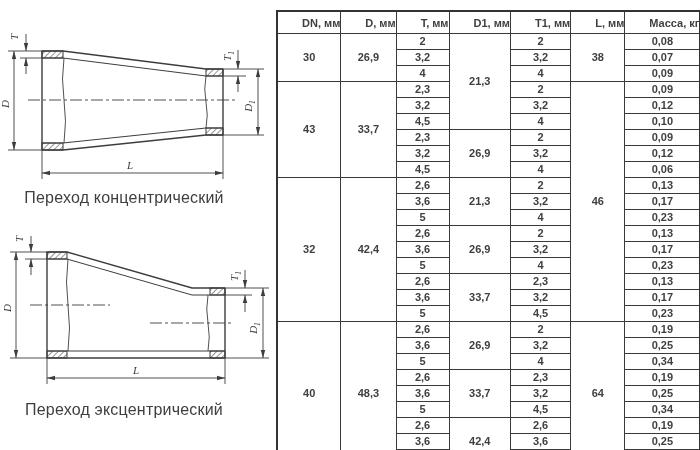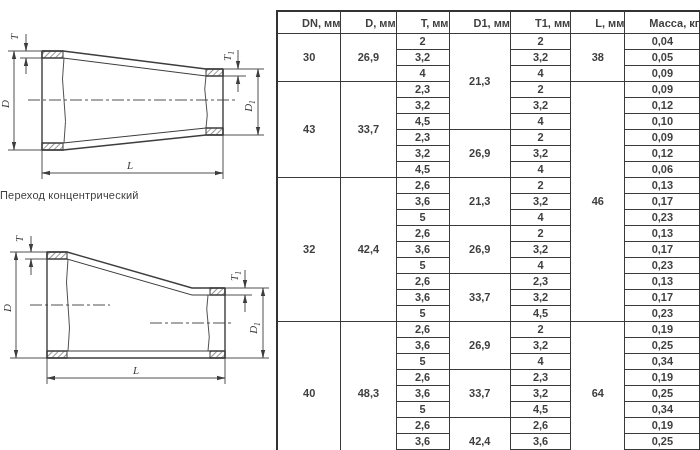--- a/index.html
+++ b/index.html
@@ -1,20 +1,20 @@
 <!DOCTYPE html>
 <html><head>
 <meta charset="utf-8">
 <style>
   html,body{margin:0;padding:0;background:#fff;}
   .root{position:relative;width:700px;height:450px;background:#ffffff;overflow:hidden;
         font-family:"Liberation Sans",sans-serif;}
   .drawing{position:absolute;left:0;}
-  .caption{position:absolute;left:0;width:248px;color:#3f3f3f;
-           font-size:11px;font-weight:400;letter-spacing:.2px;}
+  .caption{position:absolute;left:0;width:248px;text-align:center;color:#3f3f3f;
+           font-size:16px;font-weight:400;letter-spacing:.2px;}
   .tableWrap{position:absolute;left:276px;top:10px;}
   table.spec{border-collapse:collapse;table-layout:fixed;border:2px solid #333;}
   table.spec th, table.spec td{
       border:1px solid #3a3a3a;text-align:center;vertical-align:middle;
       color:#3f3f3f;padding:0;font-size:11px;font-weight:700;
       font-family:"Liberation Sans",sans-serif;overflow:hidden;white-space:nowrap;}
   table.spec th{height:21px;padding-left:24px;}
   table.spec td{height:15px;line-height:15px;}
   svg .ln{stroke:#3d3d3d;fill:none;}
   svg text{fill:#3f3f3f;font-family:"Liberation Serif",serif;font-style:italic;font-size:11px;}
@@ -162,20 +162,21 @@
         <polygon points="225,150 217,147.8 217,152.2"></polygon>
     </g>
 
     <text text-anchor="middle" transform="translate(23,11) rotate(-90)">T</text>
     <text text-anchor="middle" transform="translate(11,80) rotate(-90)">D</text>
     <text text-anchor="middle" transform="translate(238,48) rotate(-90)"><tspan>T</tspan><tspan font-size="7.5" dy="2.5">1</tspan></text>
     <text text-anchor="middle" transform="translate(257,100) rotate(-90)"><tspan>D</tspan><tspan font-size="7.5" dy="2.5">1</tspan></text>
     <text text-anchor="middle" x="136" y="146">L</text>
   </svg>
 
+  <div class="caption" style="top:401px;">Переход эксцентрический</div>
 
   <div class="tableWrap">
     <table class="spec">
       <colgroup>
           <col style="width: 60px;">
           <col style="width: 60px;">
           <col style="width: 58px;">
           <col style="width: 58px;">
           <col style="width: 59px;">
           <col style="width: 60px;">
@@ -193,26 +194,26 @@
           </tr>
         </thead>
       <tbody>
           <tr>
             <td rowspan="3">30</td>
             <td rowspan="3">26,9</td>
             <td>2</td>
             <td rowspan="6">21,3</td>
             <td>2</td>
             <td rowspan="3">38</td>
-            <td>0,04</td>
-          </tr>
-          <tr>
-            <td>3,2</td>
-            <td>3,2</td>
-            <td>0,05</td>
+            <td>0,08</td>
+          </tr>
+          <tr>
+            <td>3,2</td>
+            <td>3,2</td>
+            <td>0,07</td>
           </tr>
           <tr>
             <td>4</td>
             <td>4</td>
             <td>0,09</td>
           </tr>
           <tr>
             <td rowspan="6">43</td>
             <td rowspan="6">33,7</td>
             <td>2,3</td>

